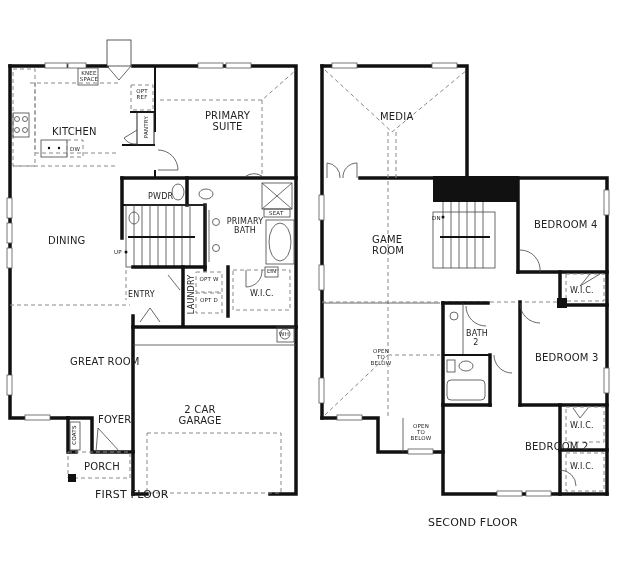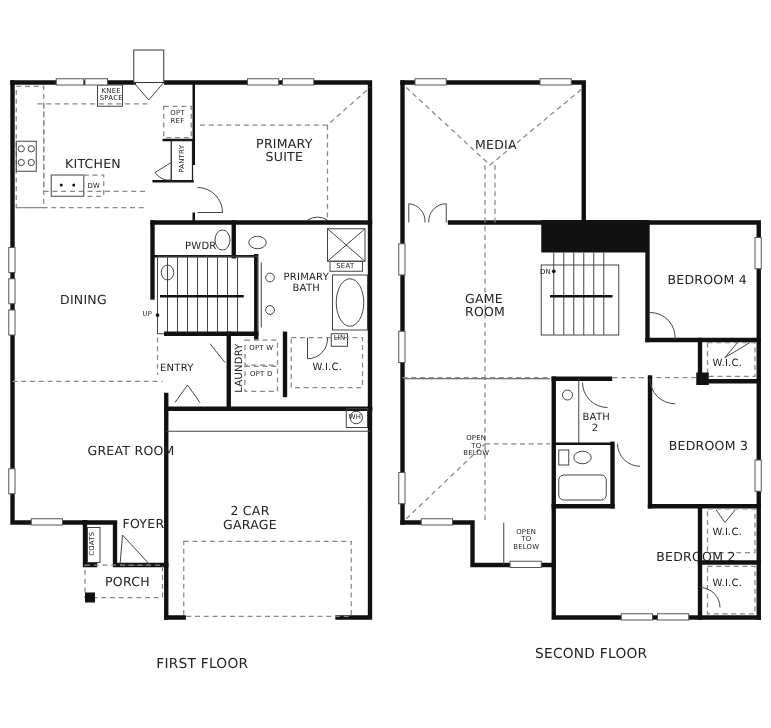--- a/index.html
+++ b/index.html
@@ -246,21 +246,21 @@
 <div class="lbl l-sm" style="left:128px;top:291px;text-align:right;">ENTRY</div>
 <div class="lbl l-sm vert" style="left:172px;top:290px;width:40px;">LAUNDRY</div>
 <div class="lbl l-xs" style="left:198px;top:276px;width:22px;white-space:normal;">OPT W</div>
 <div class="lbl l-xs" style="left:198px;top:297px;width:22px;white-space:normal;">OPT D</div>
 <div class="lbl l-xs" style="left:279px;top:331px;">WH</div>
 <div class="lbl l-md" style="left:44px;top:356px;margin-left:26px;">GREAT ROOM</div>
 <div class="lbl l-md" style="left:98px;top:414px;">FOYER</div>
 <div class="lbl l-xs vert" style="left:64px;top:432px;width:20px;">COATS</div>
 <div class="lbl l-md" style="left:84px;top:461px;">PORCH</div>
 <div class="lbl l-md" style="left:170px;top:404px;width:60px;white-space:normal;">2 CAR GARAGE</div>
-<div class="lbl l-title" style="left:95px;top:525px;margin-left:30px;">FIRST FLOOR</div>
+<div class="lbl l-title" style="left:95px;top:489px;">FIRST FLOOR</div>
 
 <div class="lbl l-md" style="left:380px;top:111px;">MEDIA</div>
 <div class="lbl l-md" style="left:372px;top:234px;width:30px;white-space:normal;">GAME ROOM</div>
 <div class="lbl l-xs" style="left:432px;top:215px;">DN</div>
 <div class="lbl l-md" style="left:534px;top:219px;">BEDROOM 4</div>
 <div class="lbl l-sm" style="left:570px;top:287px;">W.I.C.</div>
 <div class="lbl l-xs" style="left:368px;top:348px;width:26px;white-space:normal;">OPEN TO BELOW</div>
 <div class="lbl l-xs" style="left:408px;top:423px;width:26px;white-space:normal;">OPEN TO BELOW</div>
 <div class="lbl l-sm" style="left:466px;top:330px;width:20px;white-space:normal;">BATH 2</div>
 <div class="lbl l-md" style="left:535px;top:352px;text-align:right;">BEDROOM 3</div>

